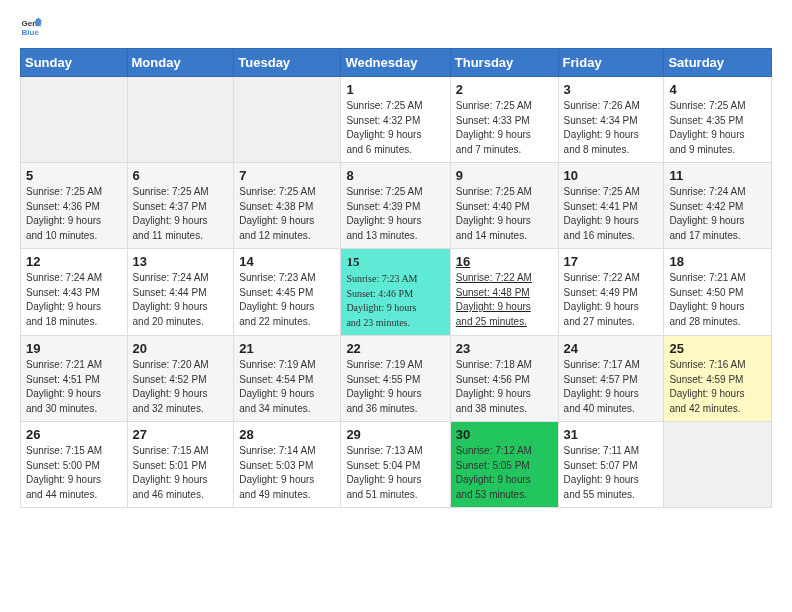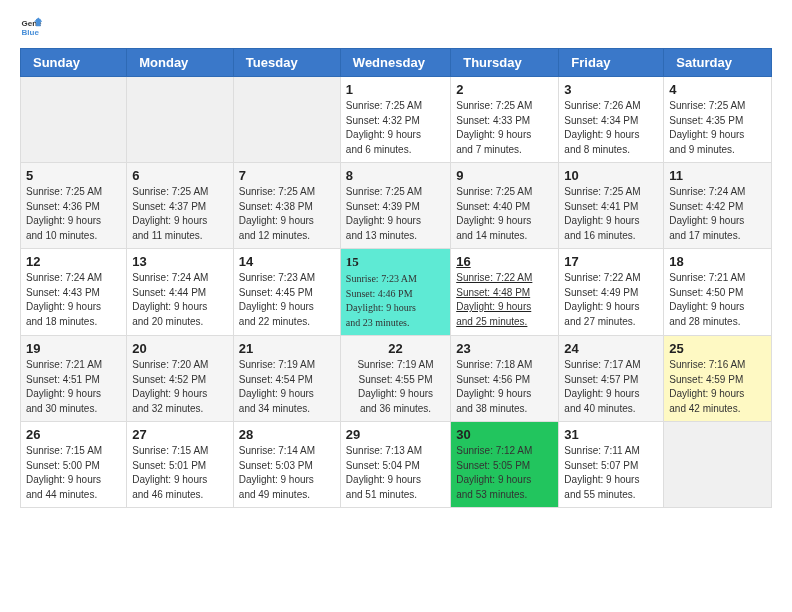--- a/index.html
+++ b/index.html
@@ -45,21 +45,21 @@
     .calendar {
       width: 100%;
       border-collapse: collapse;
       border: 1px solid #ccc;
     }
     .calendar th {
       background-color: #3a78c9;
       color: #fff;
       font-size: 13px;
       font-weight: bold;
-      padding: 6px 12px;
+      padding: 6px 4px;
       text-align: left;
       border: 1px solid #2e6ab5;
     }
     .calendar td {
       vertical-align: top;
       padding: 5px 5px;
       font-size: 10.5px;
       color: #222;
       border: 1px solid #ddd;
       width: 113px;
@@ -211,21 +211,21 @@
             <div class="day-info">Sunrise: 7:21 AM<br>Sunset: 4:51 PM<br>Daylight: 9 hours<br>and 30 minutes.</div>
           </td>
           <td style="background: rgb(245, 245, 245);">
             <span class="day-num">20</span>
             <div class="day-info">Sunrise: 7:20 AM<br>Sunset: 4:52 PM<br>Daylight: 9 hours<br>and 32 minutes.</div>
           </td>
           <td style="background: rgb(245, 245, 245);">
             <span class="day-num">21</span>
             <div class="day-info">Sunrise: 7:19 AM<br>Sunset: 4:54 PM<br>Daylight: 9 hours<br>and 34 minutes.</div>
           </td>
-          <td style="background: rgb(245, 245, 245); text-align: center;">
+          <td style="background: rgb(245, 245, 245);">
             <span class="day-num">22</span>
             <div class="day-info">Sunrise: 7:19 AM<br>Sunset: 4:55 PM<br>Daylight: 9 hours<br>and 36 minutes.</div>
           </td>
           <td style="background: rgb(245, 245, 245);">
             <span class="day-num">23</span>
             <div class="day-info">Sunrise: 7:18 AM<br>Sunset: 4:56 PM<br>Daylight: 9 hours<br>and 38 minutes.</div>
           </td>
           <td style="background: rgb(245, 245, 245);">
             <span class="day-num">24</span>
             <div class="day-info">Sunrise: 7:17 AM<br>Sunset: 4:57 PM<br>Daylight: 9 hours<br>and 40 minutes.</div>

